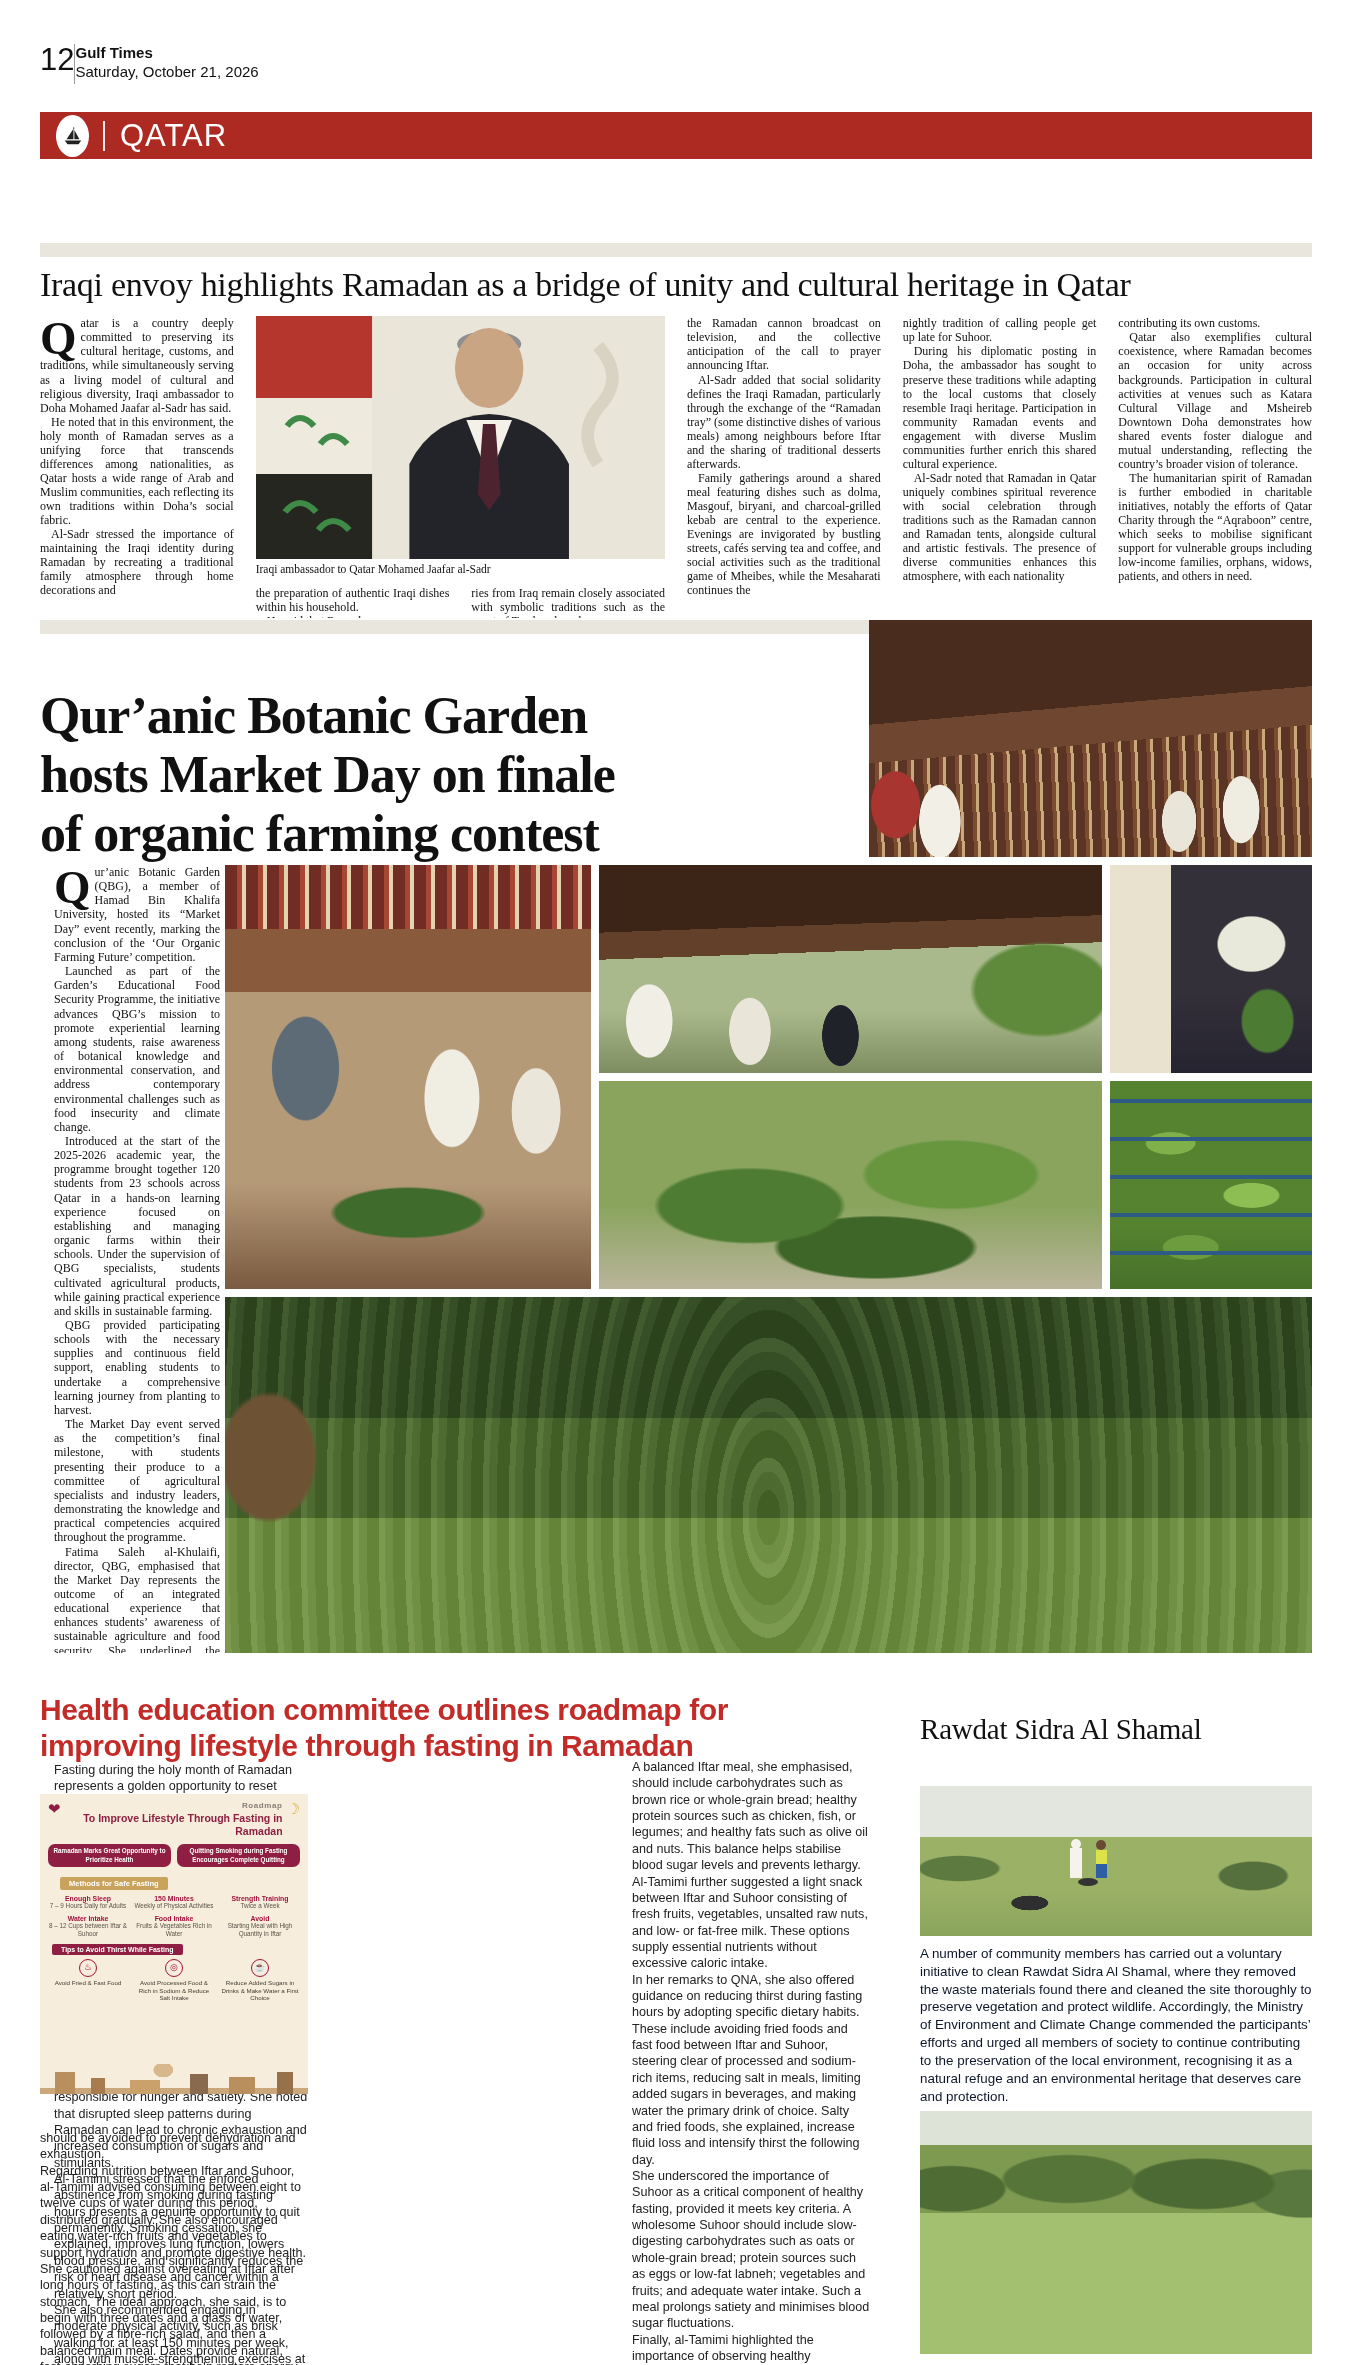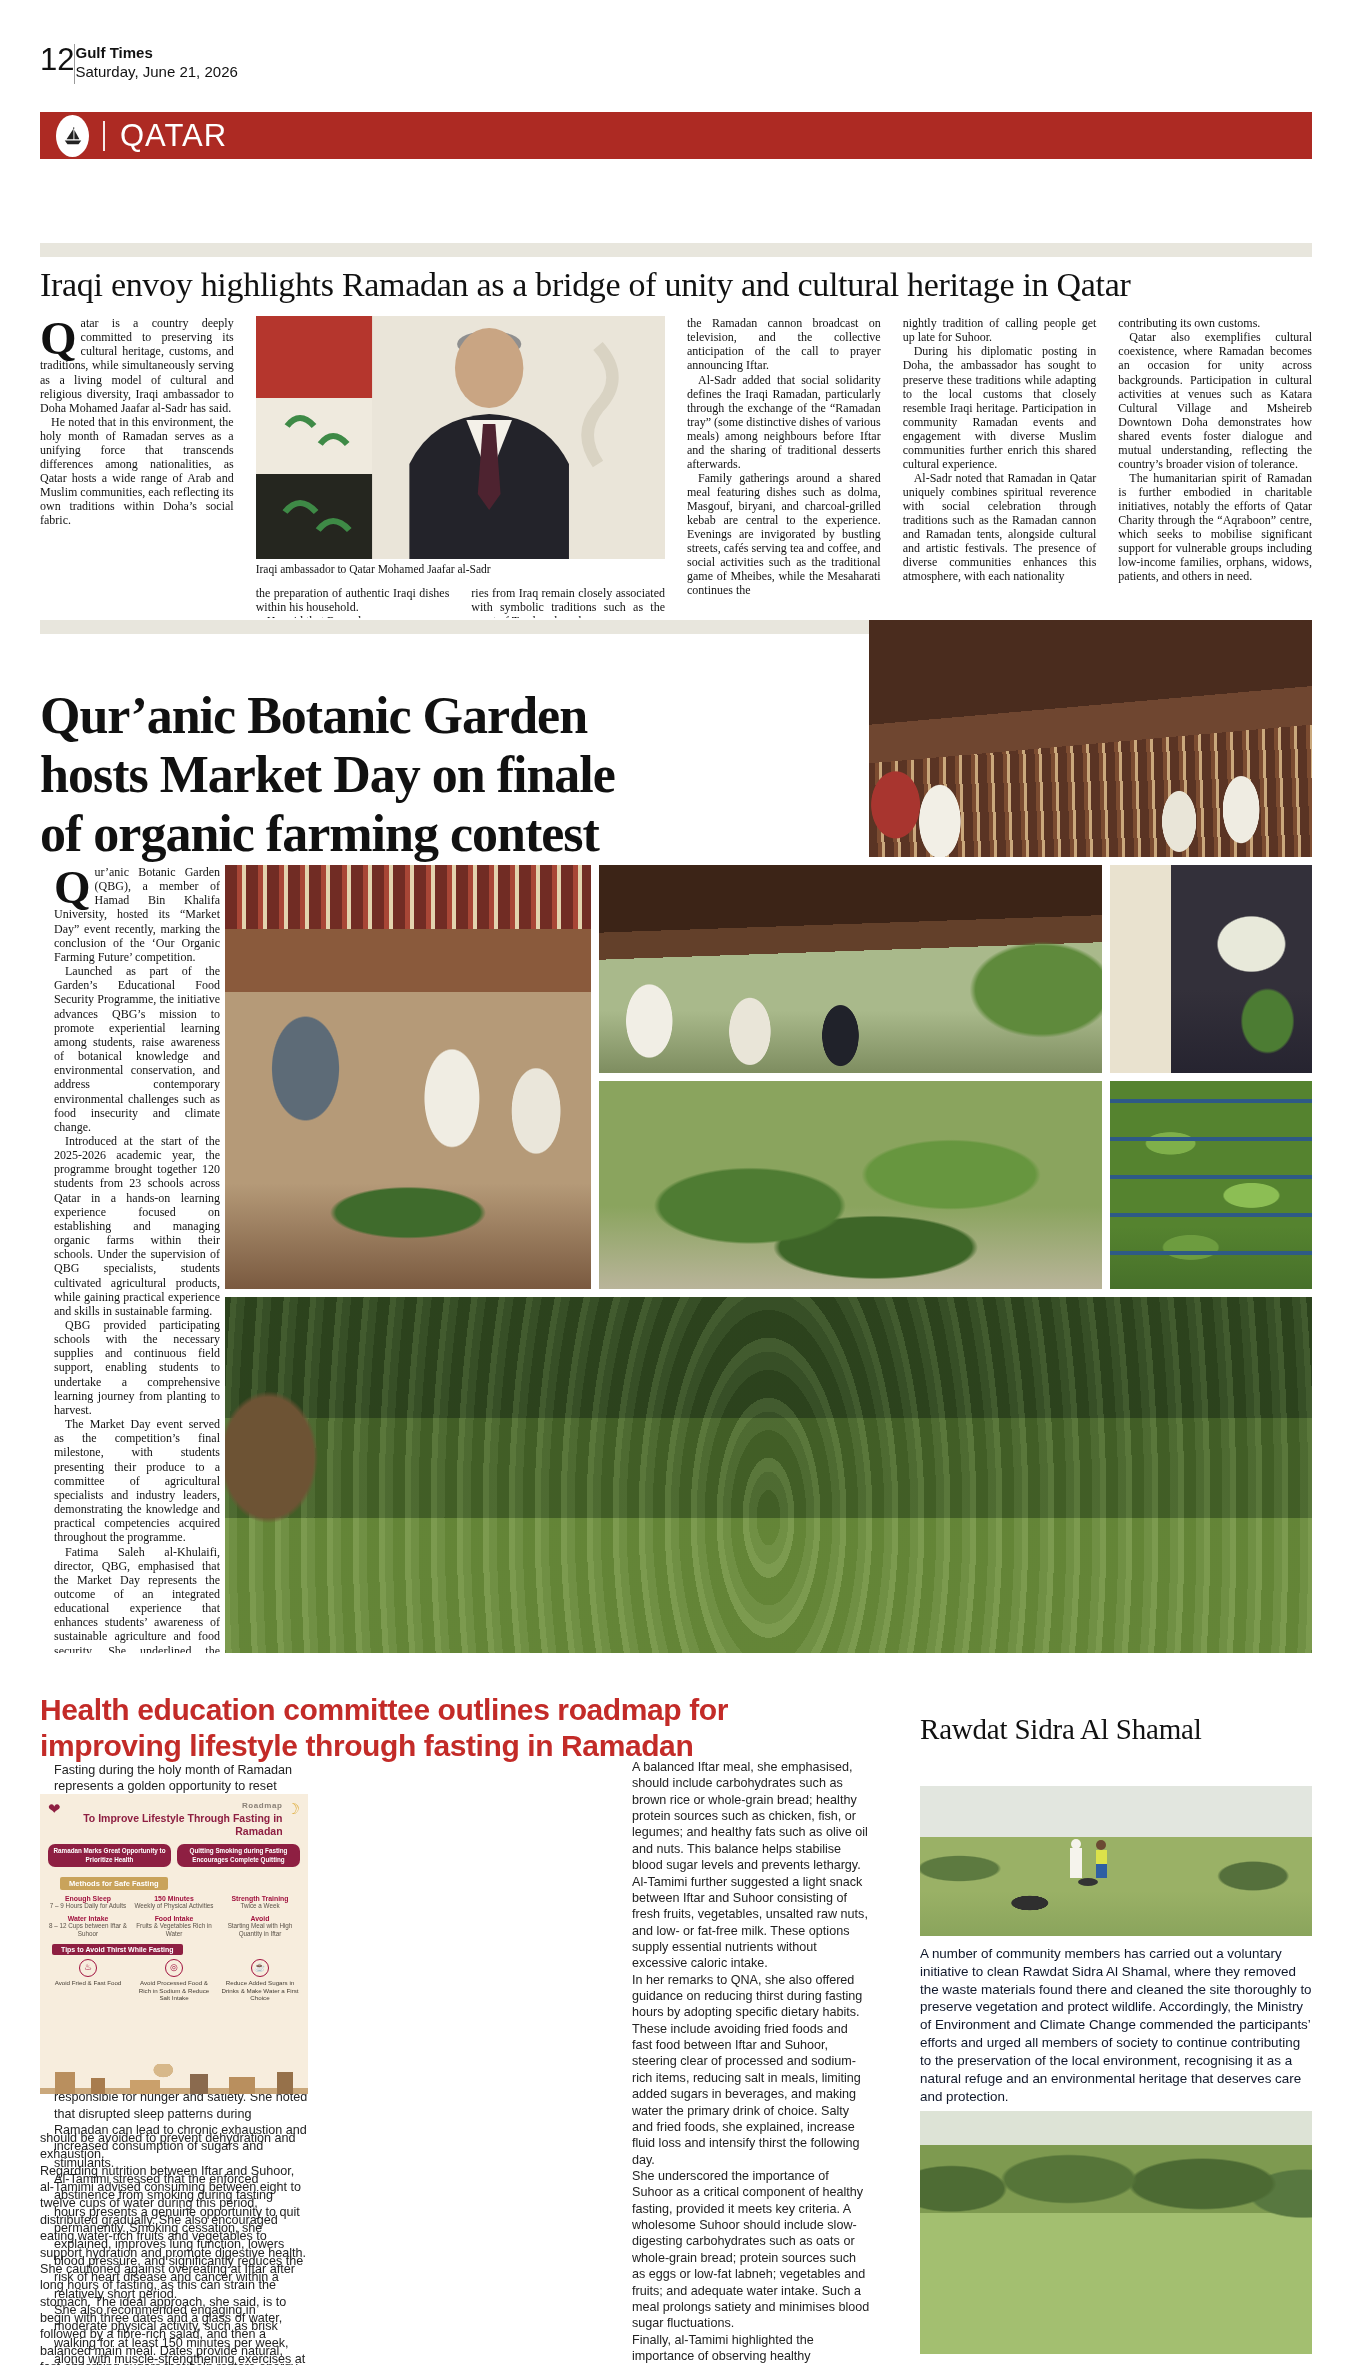--- a/index.html
+++ b/index.html
@@ -168,21 +168,21 @@
 </head>
 <body>
 
 <div class="page">
 
   <div class="mast">
     <div class="mast-num">12</div>
     <div class="mast-rule"></div>
     <div class="mast-txt">
       <div class="mast-title">Gulf Times</div>
-      <div class="mast-date">Saturday, June 21, 2026</div>
+      <div class="mast-date">Saturday, October 21, 2026</div>
     </div>
   </div>
 
   <div class="banner">
     <div class="dhow">
       <svg viewBox="0 0 24 24" aria-hidden="true">
         <path d="M3 17h18l-3 4H6Z" fill="#222"></path>
         <path d="M12.5 15.5V4L5 15.5Z" fill="#222"></path>
         <path d="M13.5 5.5l5.5 10h-5.5Z" fill="#222"></path>
         <path d="M12.8 2.5v2" stroke="#222" stroke-width="1"></path>
@@ -192,20 +192,21 @@
     <div class="banner-label">QATAR</div>
   </div>
 
   <section class="a1">
     <div class="gbar"></div>
     <h1 class="a1-head">Iraqi envoy highlights Ramadan as a bridge of unity and cultural heritage in Qatar</h1>
     <div class="a1-cols">
       <div>
         <p><span class="dropcap">Q</span><span>atar is a country deeply committed to preserving its cultural heritage, customs, and traditions, while simultaneously serving as a living model of cultural and religious diversity, Iraqi ambassador to Doha Mohamed Jaafar al-Sadr has said.</span></p>
         <p class="ind">He noted that in this environment, the holy month of Ramadan serves as a unifying force that transcends differences among nationalities, as Qatar hosts a wide range of Arab and Muslim communities, each reflecting its own traditions within Doha’s social fabric.</p>
+        <p class="ind">Al-Sadr stressed the importance of maintaining the Iraqi identity during Ramadan by recreating a traditional family atmosphere through home decorations and</p>
       </div>
       <div class="a1-fig">
         <div class="a1-photo">
           <svg viewBox="0 0 395 243" preserveAspectRatio="none" width="100%" height="100%" aria-hidden="true">
             <rect width="395" height="243" fill="#eae5d9"></rect>
             <path d="M330 30q28 32 0 62q-20 26 0 56" stroke="#d9d3c3" stroke-width="12" fill="none"></path>
             <rect x="0" width="112" height="82" fill="#b5362d"></rect>
             <rect x="0" y="82" width="112" height="76" fill="#efeade"></rect>
             <rect x="0" y="158" width="112" height="85" fill="#25261f"></rect>
             <path d="M30 110q12-16 26 0M62 128q12-16 26 0" stroke="#3e8a46" stroke-width="6" fill="none"></path>

